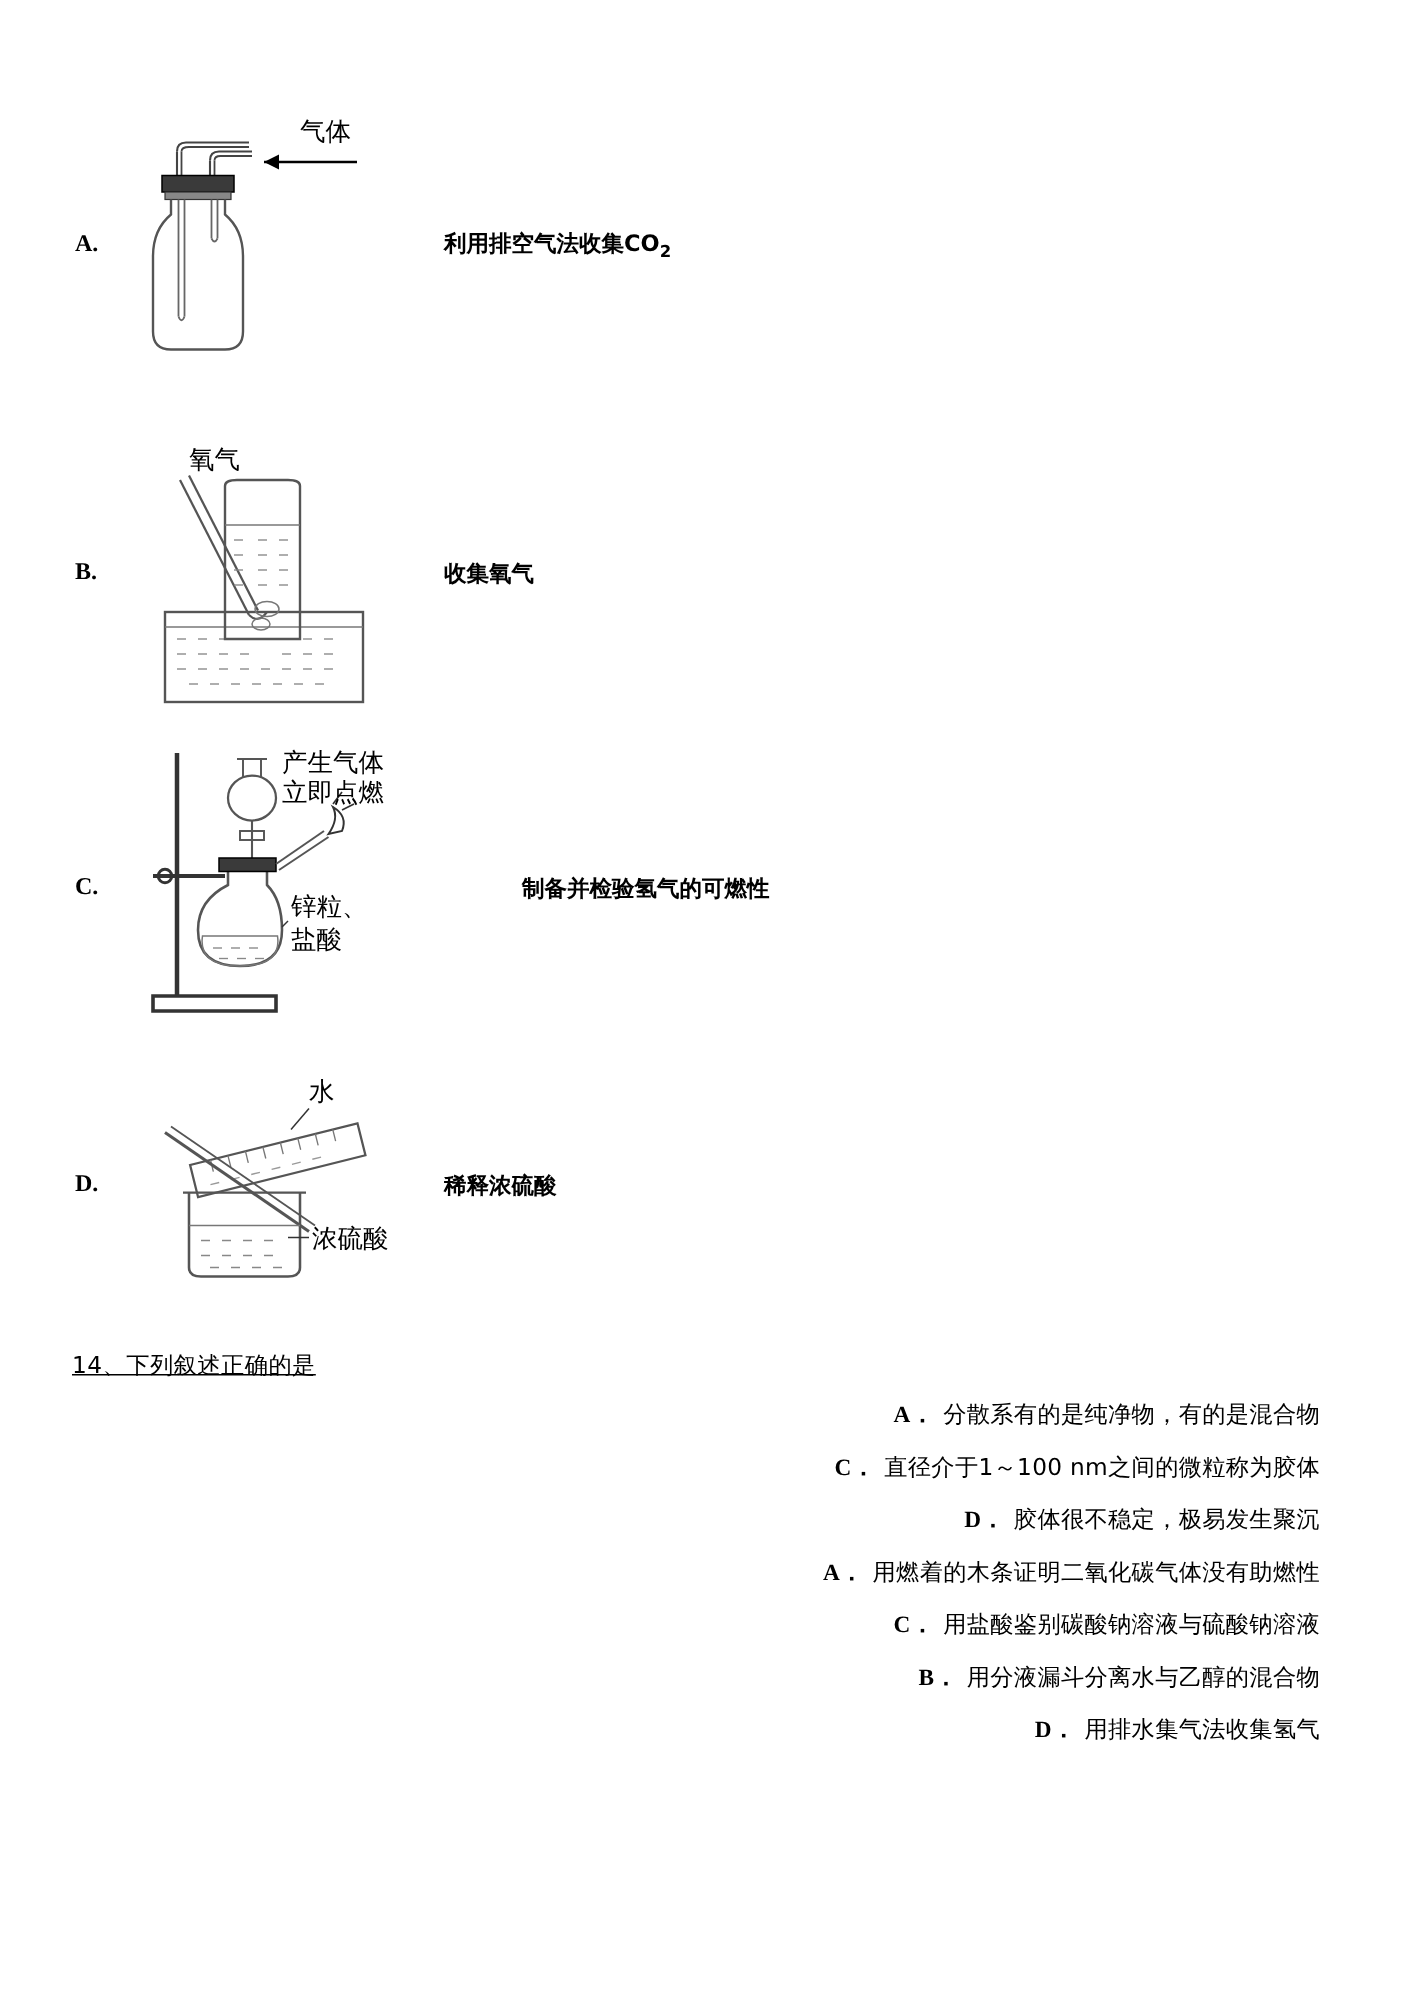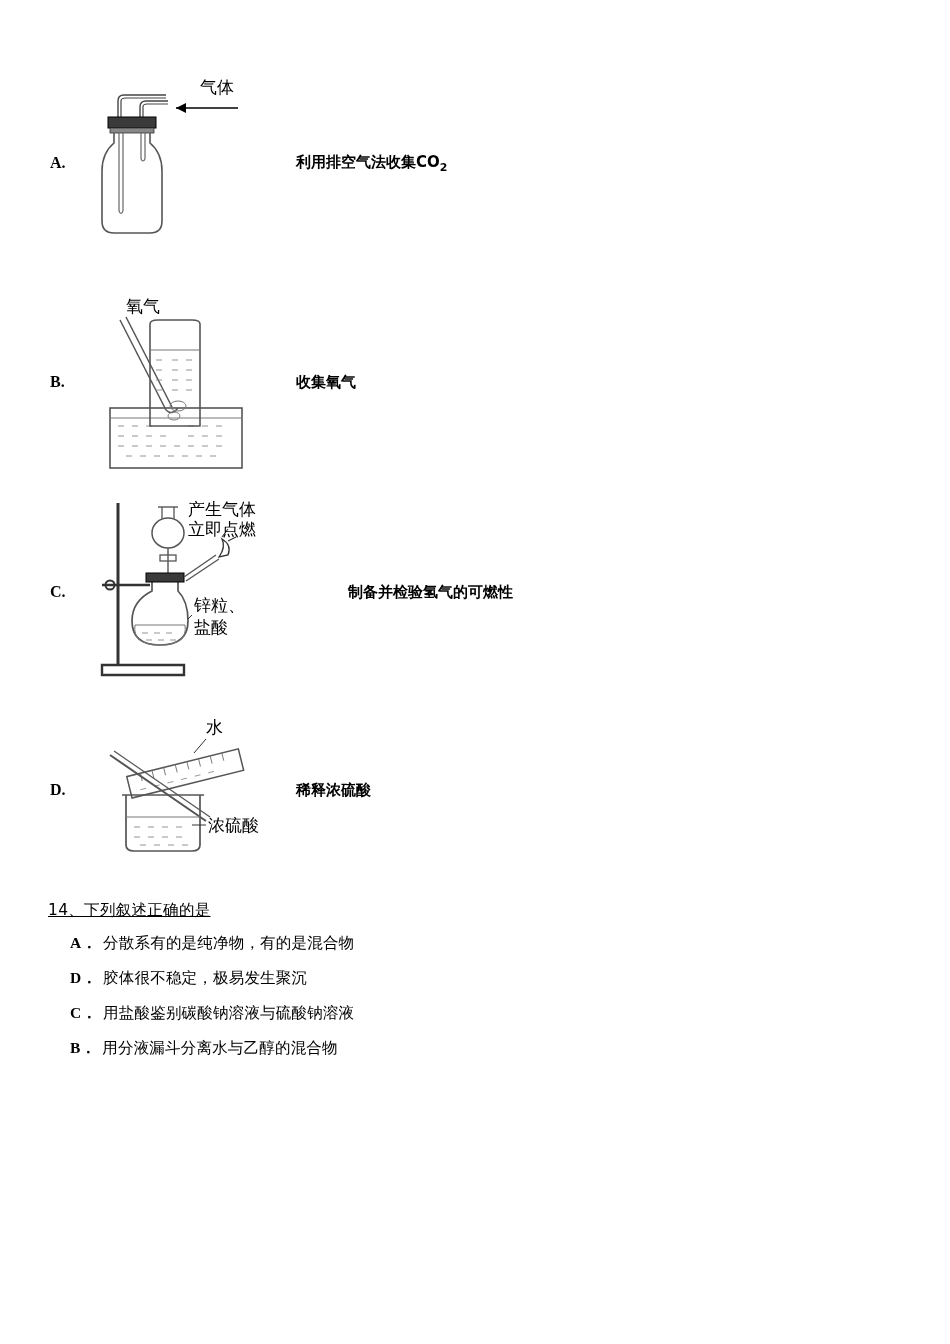--- a/index.html
+++ b/index.html
@@ -62,20 +62,21 @@
     font-size: 15.5px;
     margin: 16px 0 12px 0;
     letter-spacing: 0.3px;
     text-decoration: underline;
   }
   .q-opt {
     font-family: "DejaVu Sans", sans-serif;
     font-size: 15.5px;
     margin: 0 0 14px 22px;
     letter-spacing: 0.2px;
+    text-align: right;
   }
   .q-opt .lbl {
     font-family: "Liberation Serif", serif;
     font-weight: bold;
     margin-right: 6px;
   }
 
   
   svg text {
     font-family: "DejaVu Sans", sans-serif;
@@ -299,26 +300,35 @@
     </div>
     <div class="opt-caption">稀释浓硫酸</div>
   </div>
 
   <div class="q-block" style="margin-top:30px;">
     <div class="q-stem">14、下列叙述正确的是</div>
     <div class="q-opt">
       <span class="lbl">A．</span><span>分散系有的是纯净物，有的是混合物</span>
     </div>
     <div class="q-opt">
+      <span class="lbl">C．</span><span>直径介于1～100 nm之间的微粒称为胶体</span>
+    </div>
+    <div class="q-opt">
       <span class="lbl">D．</span><span>胶体很不稳定，极易发生聚沉</span>
     </div>
   </div>
 
   <div class="q-block">
     <div class="q-opt">
+      <span class="lbl">A．</span><span>用燃着的木条证明二氧化碳气体没有助燃性</span>
+    </div>
+    <div class="q-opt">
       <span class="lbl">C．</span><span>用盐酸鉴别碳酸钠溶液与硫酸钠溶液</span>
     </div>
     <div class="q-opt">
       <span class="lbl">B．</span><span>用分液漏斗分离水与乙醇的混合物</span>
     </div>
+    <div class="q-opt">
+      <span class="lbl">D．</span><span>用排水集气法收集氢气</span>
+    </div>
   </div>
 
 </div>
 
 </body></html>

